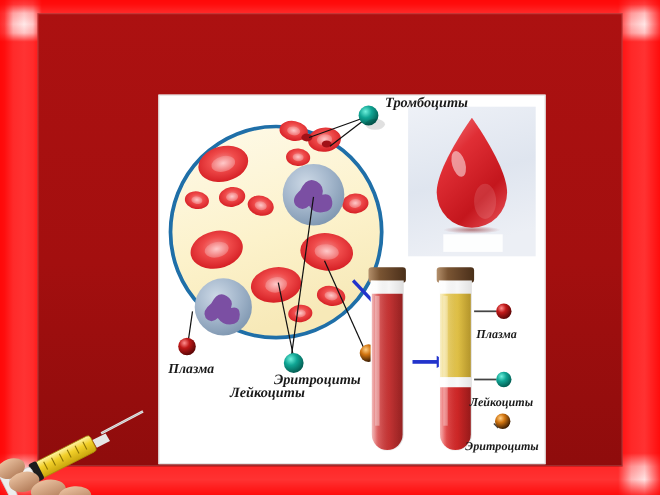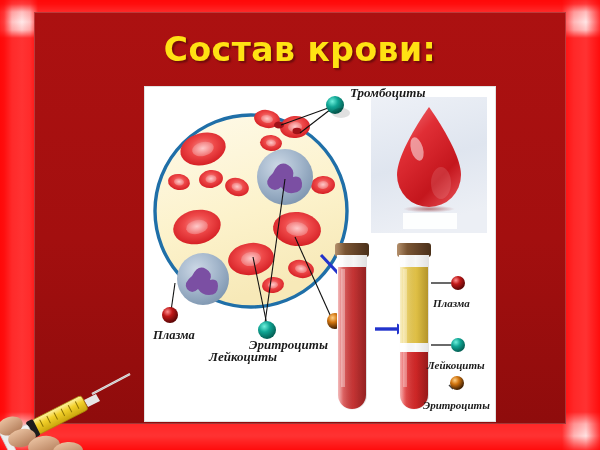--- a/index.html
+++ b/index.html
@@ -52,21 +52,20 @@
   .syringe-wrap{position:absolute;left:-4px;top:372px;width:160px;height:82px;}
 </style>
 </head>
 <body>
 
 <div id="slide">
 
   <div class="frame-band"></div>
   <div class="inner-panel"></div>
 
-  <div class="title">Состав крови:</div>
 
   <div class="card">
     <svg width="350" height="334" viewBox="0 0 350 334" xmlns="http://www.w3.org/2000/svg">
       <defs>
         <radialGradient id="rbcG" cx="50%" cy="42%" r="62%">
           <stop offset="0%" stop-color="#f28c8c"></stop>
           <stop offset="42%" stop-color="#ef4a4a"></stop>
           <stop offset="100%" stop-color="#d21a20"></stop>
         </radialGradient>
         <radialGradient id="rbcHole" cx="50%" cy="45%" r="60%">

